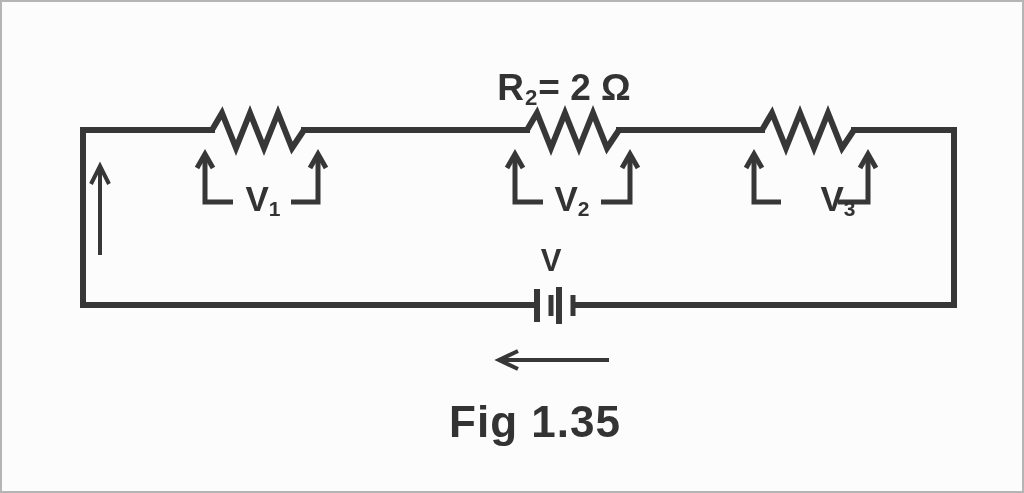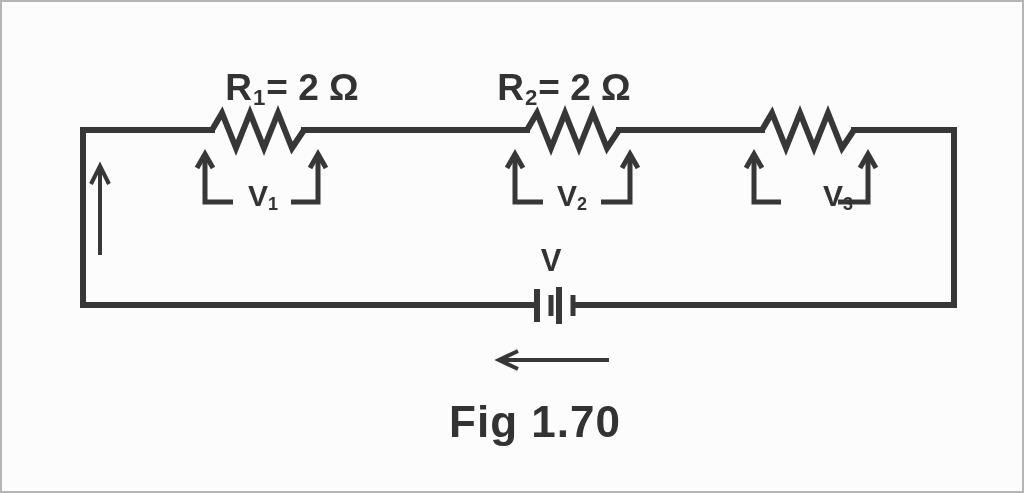--- a/index.html
+++ b/index.html
@@ -27,21 +27,21 @@
   .lbl {
     position: absolute;
     transform: translateX(-50%);
     white-space: nowrap;
     color: #333333;
     font-weight: 700;
     line-height: 1;
     user-select: none;
   }
   .resistor-lbl { font-size: 37px; top: 67px; letter-spacing: 1px; }
-  .voltage-lbl  { font-size: 30px; top: 179px; }
+  .voltage-lbl  { font-size: 35px; top: 179px; }
   .battery-lbl  { font-size: 31px; top: 243px; }
   .caption-lbl  { font-size: 44px; top: 398px; letter-spacing: 1px; }
   .sub {
     font-size: 0.6em;
     vertical-align: -0.22em;
     font-weight: 700;
   }
   .omega-gap { letter-spacing: 0; }
 </style>
 </head>
@@ -100,38 +100,35 @@
         <path d="M98,253 V167"></path>
         <path d="M89,182 L98,164 L107,182"></path>
       </g>
       <g>
         <path d="M607,358 H501"></path>
         <path d="M516,349 L497,358 L516,367"></path>
       </g>
     </g>
   </svg>
 
-  <div class="lbl resistor-lbl" style="left:290px;">
-    <span>R</span><span class="sub">1</span><span class="omega-gap">= 2 Ω</span>
-  </div>
   <div class="lbl resistor-lbl" style="left:562px;text-align:center;">
     <span>R</span><span class="sub">2</span><span class="omega-gap">= 2 Ω</span>
   </div>
 
   <div class="lbl voltage-lbl" style="left:261px;">
     <span>V</span><span class="sub">1</span>
   </div>
   <div class="lbl voltage-lbl" style="left:570px;">
     <span>V</span><span class="sub">2</span>
   </div>
   <div class="lbl voltage-lbl" style="left:836px;">
     <span>V</span><span class="sub">3</span>
   </div>
 
   <div class="lbl battery-lbl" style="left:549px;">
     <span>V</span>
   </div>
 
   <div class="lbl caption-lbl" style="left:533px;">
-    <span>Fig 1.70</span>
+    <span>Fig 1.35</span>
   </div>
 
 </div>
 
 </body></html>

